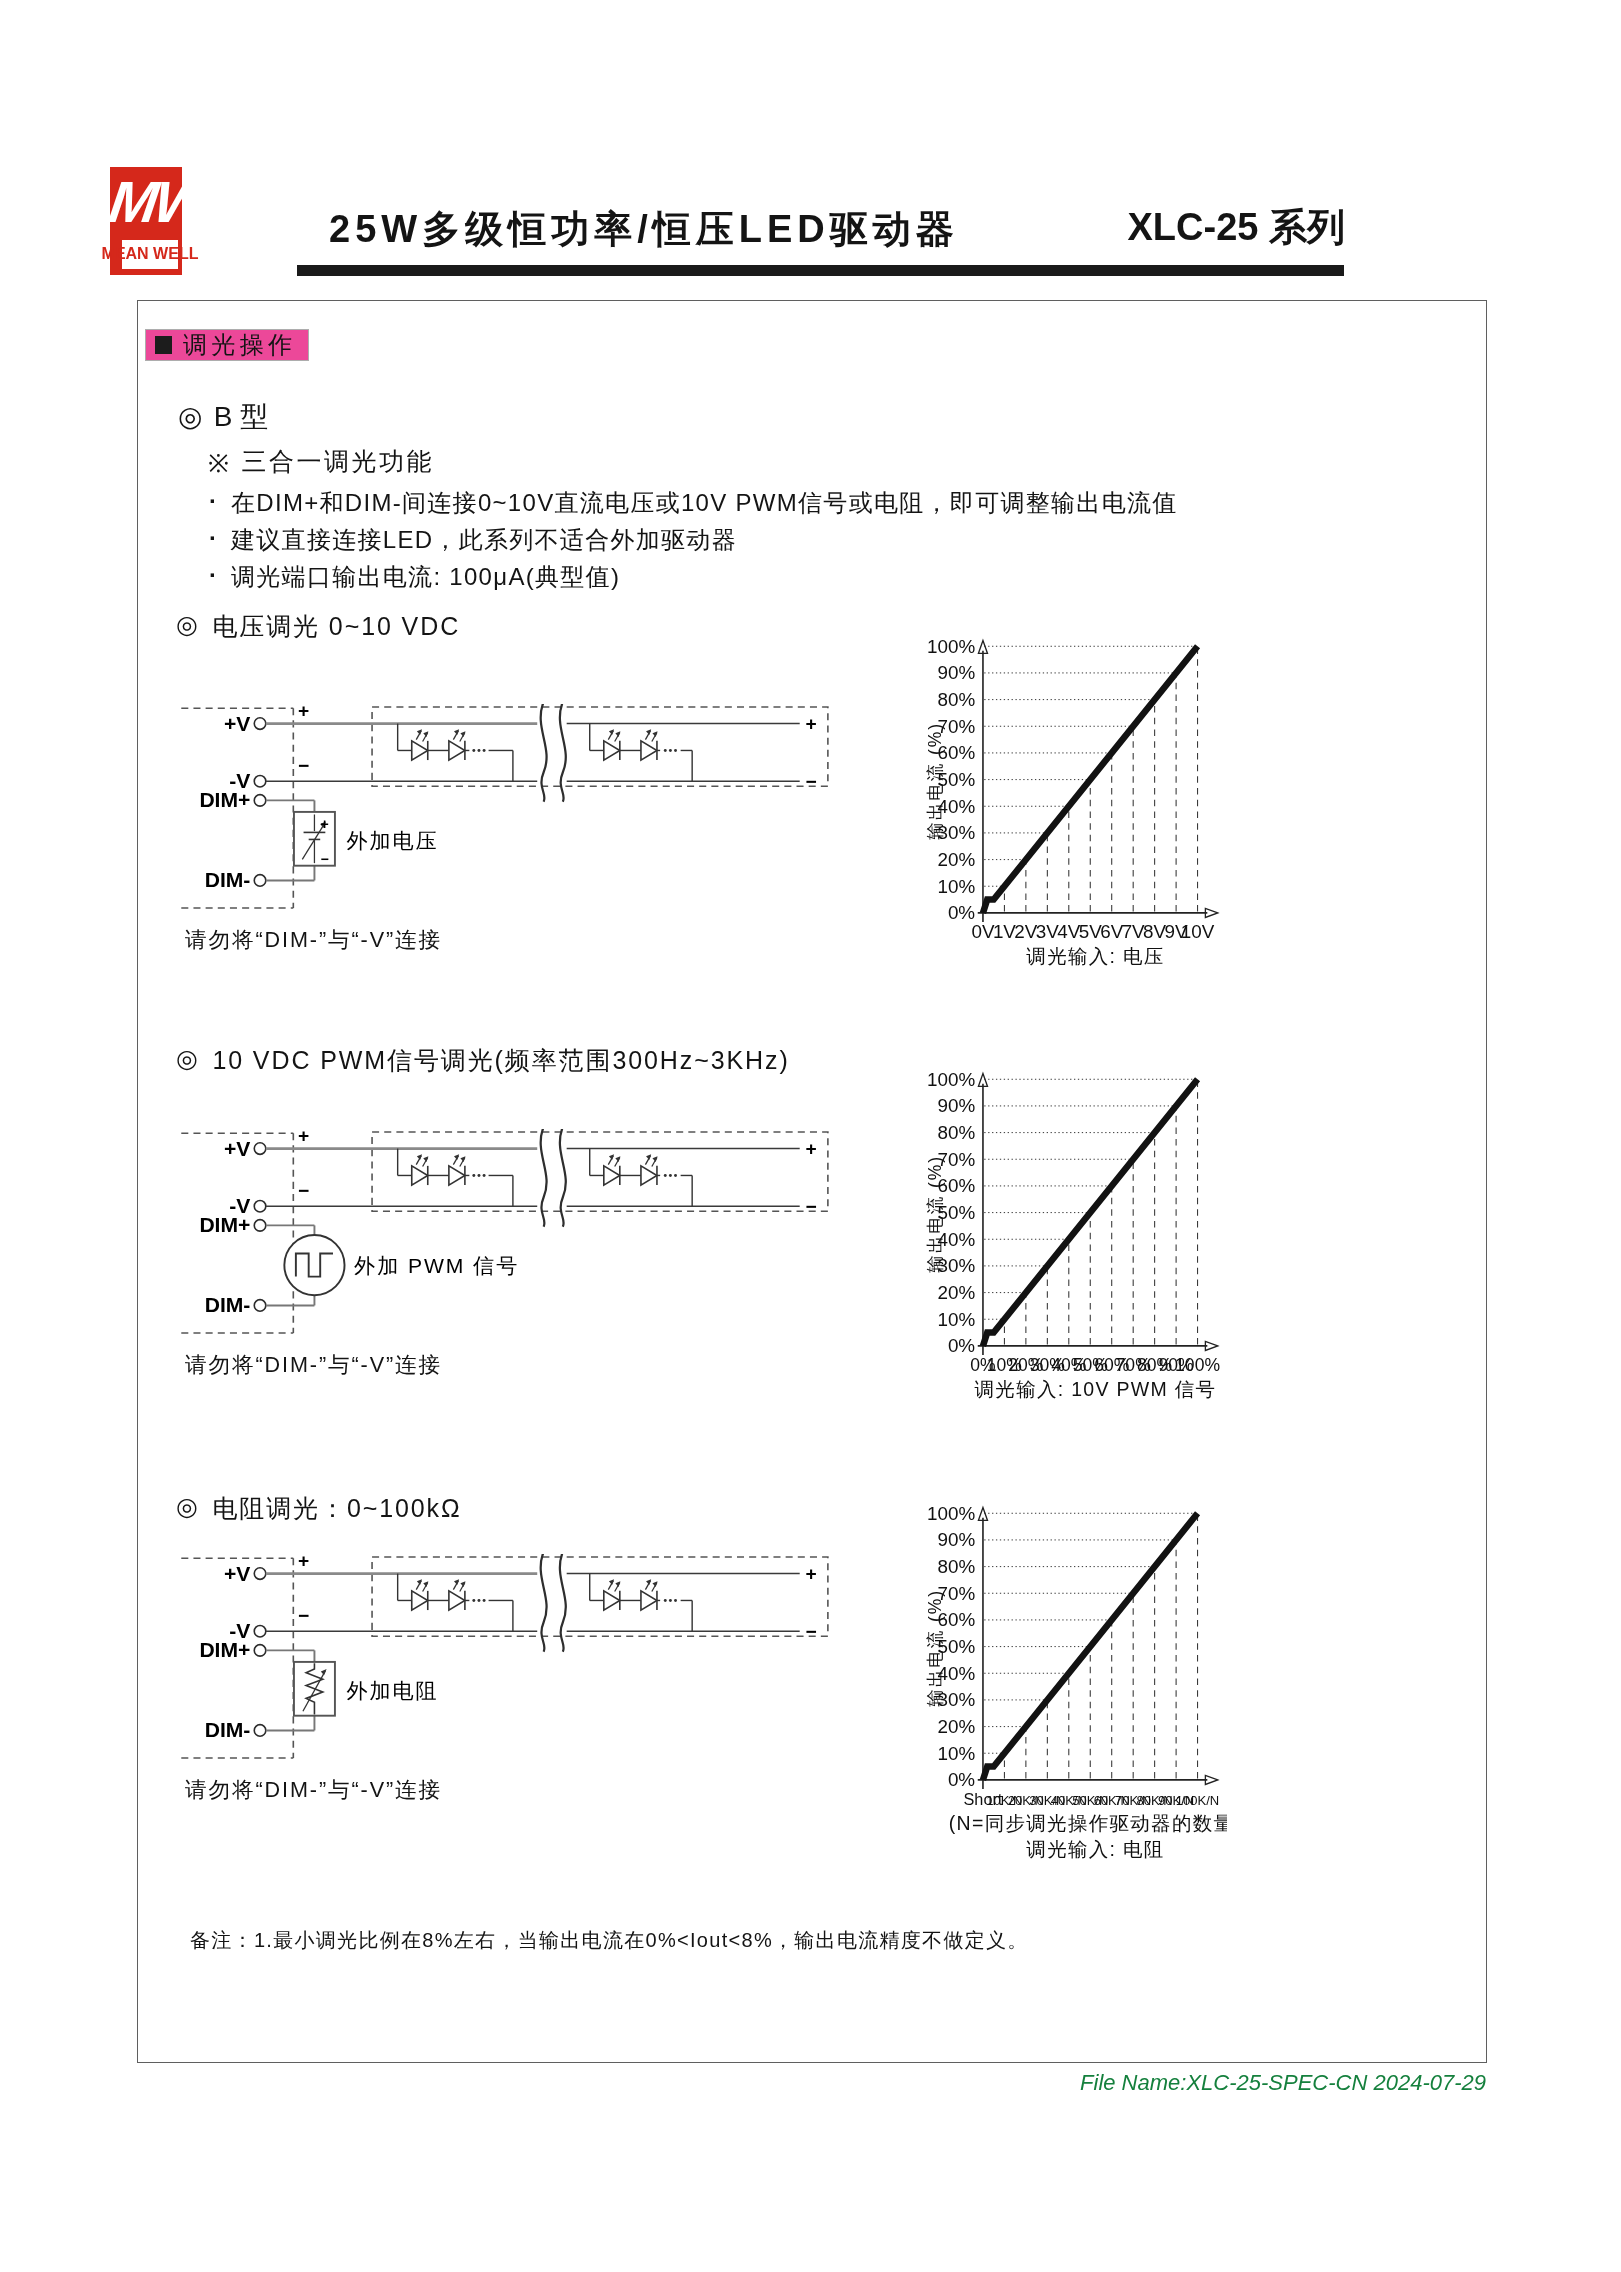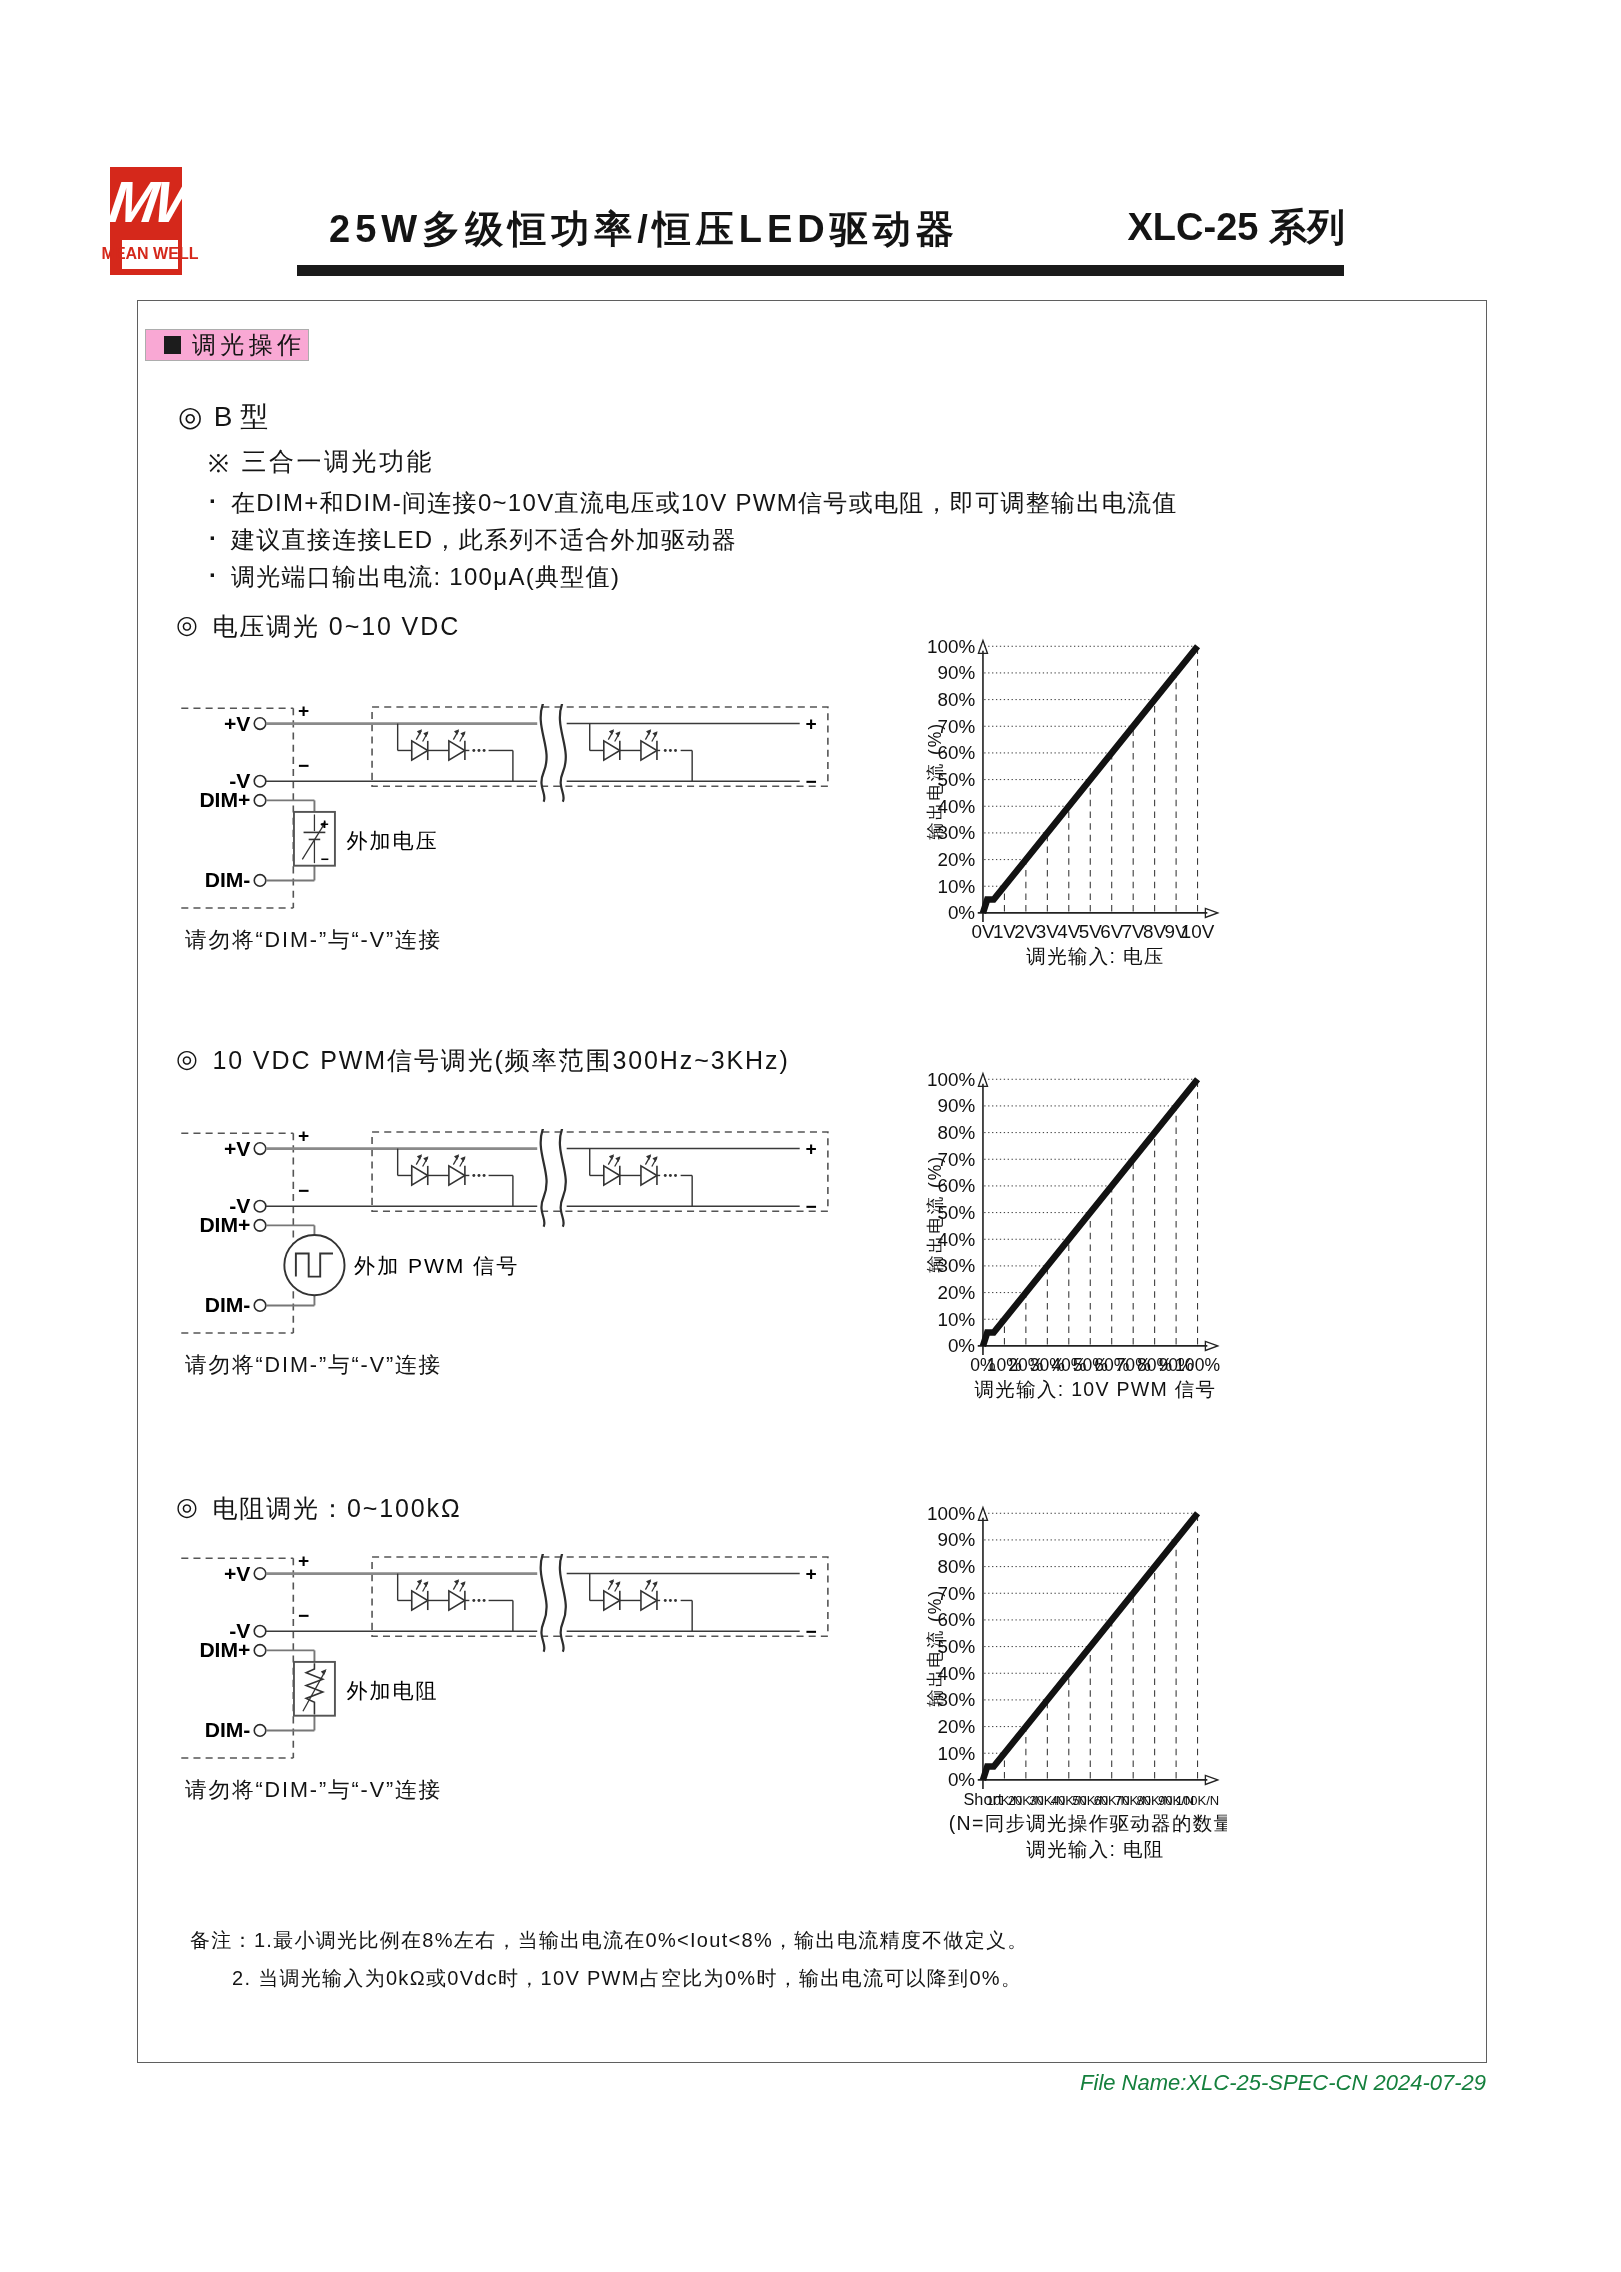--- a/index.html
+++ b/index.html
@@ -15,22 +15,22 @@
   .logo-band{position:absolute;left:3.8px;right:3.8px;bottom:6.3px;height:29px;background:#fff;
              display:flex;align-items:center;justify-content:center;margin-left:8px;}
   .logo-brand{color:#d5281b;font-weight:700;font-size:16px;letter-spacing:0px;white-space:nowrap;}
   .doc-title{left:329px;top:204px;font-size:38px;font-weight:700;letter-spacing:5px;white-space:nowrap;}
   .doc-series{left:1104px;top:202px;width:241px;text-align:right;font-size:38px;font-weight:700;white-space:nowrap;}
   .title-bar{left:297px;top:265px;width:1047px;height:10.8px;background:#1a1a1a;}
 
   
   .frame{left:137px;top:300px;width:1348px;height:1761px;border:1.3px solid #5f5f5f;background:#fff;}
 
-  .sec-head{left:145px;top:329px;width:164px;height:32px;background:#f9a8d4;border:0.6px solid #adadad;
-            display:flex;align-items:center;gap:11.4px;padding-left:18px;box-sizing:border-box;}
+  .sec-head{left:145px;top:329px;width:164px;height:32px;background:#ec4899;border:0.6px solid #adadad;
+            display:flex;align-items:center;gap:11.4px;padding-left:9px;box-sizing:border-box;}
   .sec-head .sq{width:16.5px;height:18px;background:#1c1c1c;}
   .sec-head .t{font-size:24px;font-weight:500;letter-spacing:4.4px;}
 
   .line-b{left:178px;top:398px;font-size:28px;display:flex;gap:11.4px;align-items:baseline;}
   .line-f{left:208px;top:445px;font-size:25px;display:flex;gap:10px;letter-spacing:2.5px;}
   .bullet{left:209px;font-size:24px;display:flex;gap:12.7px;letter-spacing:1.3px;white-space:nowrap;}
   .bullet .dot{font-weight:700;}
 
   .sub-head{left:176px;font-size:25px;display:flex;gap:12.7px;letter-spacing:1.9px;white-space:nowrap;}
   .warn{left:185px;font-size:21.6px;letter-spacing:1.9px;white-space:nowrap;}
@@ -381,21 +381,18 @@
       <text x="425" y="514" text-anchor="middle" font-size="20" fill="#111">100K/N</text>
       <text x="30" y="272" text-anchor="middle" font-size="27" fill="#111" transform="rotate(-90 30 272)" letter-spacing="3">输出电流 (%)</text>
       <text x="268" y="552" text-anchor="middle" font-size="30" fill="#111" letter-spacing="2">(N=同步调光操作驱动器的数量)</text>
       <text x="268" y="592" text-anchor="middle" font-size="30" fill="#111" letter-spacing="2">调光输入: 电阻</text>
     </svg>
 
   <div class="abs notes">
     <div>
       <span>备注：</span><span>1.最小调光比例在8%左右，当输出电流在0%&lt;Iout&lt;8%，输出电流精度不做定义。</span>
     </div>
-    <div class="n2">
-      <span>2. 当调光输入为0kΩ或0Vdc时，10V PWM占空比为0%时，输出电流可以降到0%。</span>
-    </div>
   </div>
 
   <div class="abs footer">File Name:XLC-25-SPEC-CN  2024-07-29</div>
 
 </div>
 
 
 </body></html>

